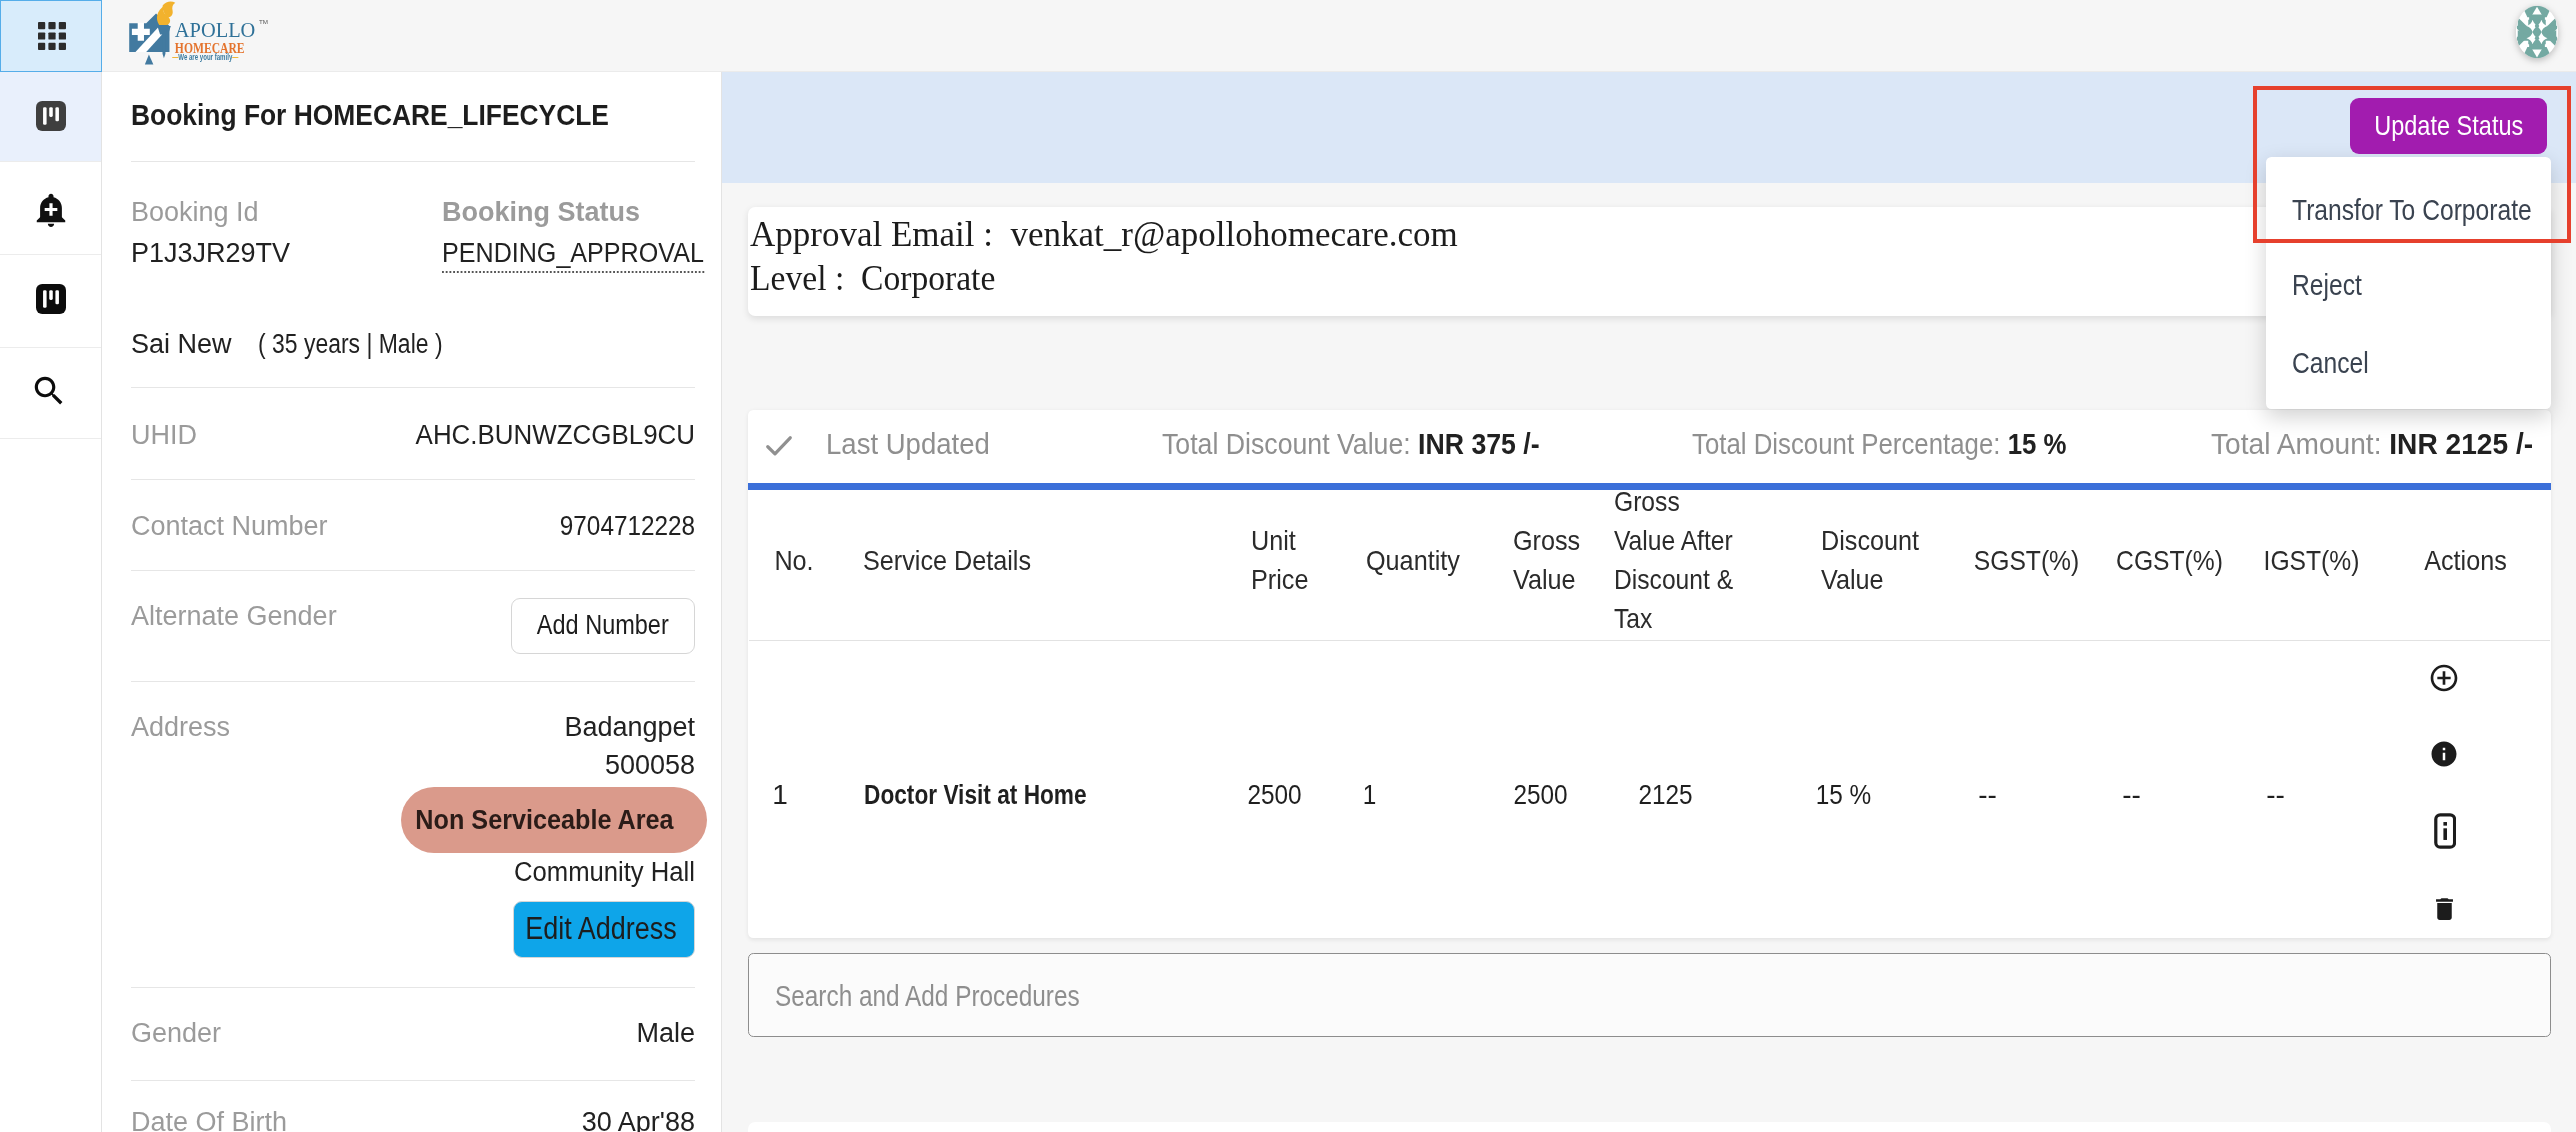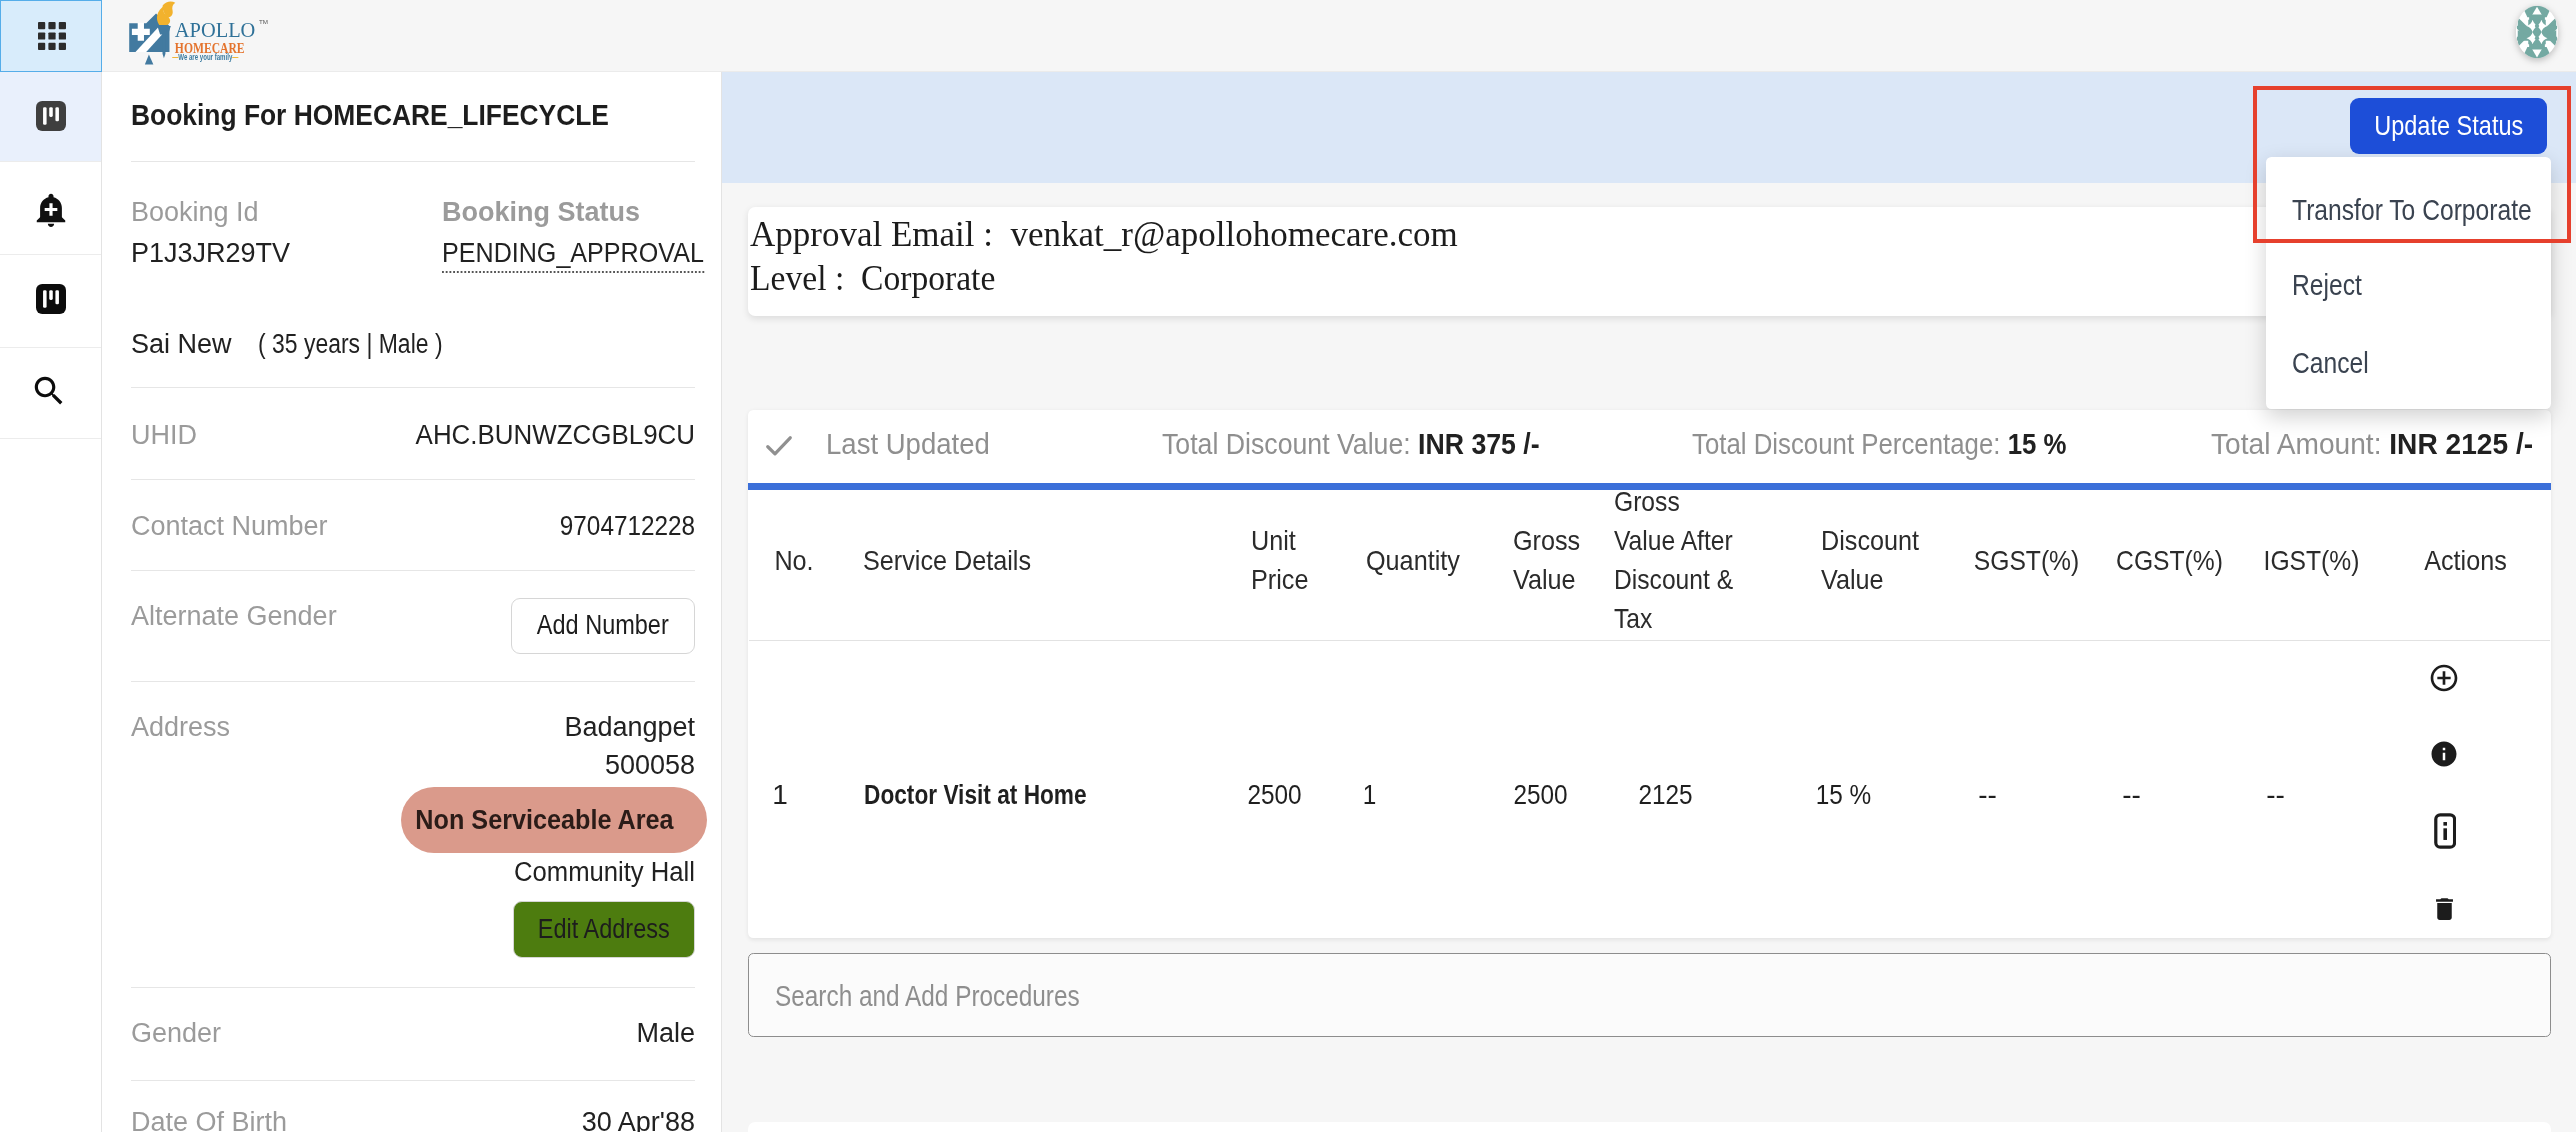--- a/index.html
+++ b/index.html
@@ -145,21 +145,21 @@
 
   <div class="abs lbl" style="left:131px;top:600px;line-height:32px;">Alternate Gender</div>
   <div class="abs" style="left:511px;top:598px;width:184px;height:56px;background:#fff;border:1.8px solid #d6d6d6;border-radius:9px;font-size:27px;color:#1d1d1d;text-align:center;line-height:53px;"><span class="sp" style="transform:scaleX(.87);">Add Number</span></div>
   <div class="abs" style="left:131px;top:681px;width:564px;height:0.9px;background:#e6e6e6;"></div>
 
   <div class="abs lbl" style="left:131px;top:711px;line-height:32px;">Address</div>
   <div class="abs val" style="left:131px;top:711px;width:564px;line-height:32px;text-align:right;">Badangpet</div>
   <div class="abs val" style="left:131px;top:749px;width:564px;line-height:32px;text-align:right;">500058</div>
   <div class="abs" style="left:401px;top:787px;width:306px;height:66px;background:#da9a8b;border-radius:33px;font-size:28px;font-weight:700;color:#2b1c18;text-align:left;line-height:65px;"><span class="sp" style="transform:scaleX(.90);">Non Serviceable Area</span></div>
   <div class="abs val cr" style="left:131px;top:856px;width:564px;line-height:32px;text-align:right;transform:scaleX(.95);">Community Hall</div>
-  <div class="abs" style="left:513px;top:901px;width:182px;height:57px;background:#4d7c0f;border:1.8px solid #d6d6d6;border-radius:9px;font-size:27px;color:#1d1d1d;text-align:center;line-height:54px;"><span class="sp" style="transform:scaleX(.87);">Edit Address</span></div>
+  <div class="abs" style="left:513px;top:901px;width:182px;height:57px;background:#0ea5e9;border:1.8px solid #d6d6d6;border-radius:9px;font-size:31px;color:#1d1d1d;line-height:54px;"><span class="sp" style="transform:scaleX(.87);">Edit Address</span></div>
   <div class="abs" style="left:131px;top:987px;width:564px;height:0.9px;background:#e6e6e6;"></div>
 
   <div class="abs lbl" style="left:131px;top:1017px;line-height:32px;">Gender</div>
   <div class="abs val" style="left:131px;top:1017px;width:564px;line-height:32px;text-align:right;">Male</div>
   <div class="abs" style="left:131px;top:1080px;width:564px;height:0.9px;background:#e6e6e6;"></div>
 
   <div class="abs lbl" style="left:131px;top:1106px;line-height:32px;">Date Of Birth</div>
   <div class="abs val" style="left:131px;top:1106px;width:564px;line-height:32px;text-align:right;">30 Apr'88</div>
 </div>
 
@@ -229,21 +229,21 @@
   <div class="abs" style="left:748px;top:953px;width:1803px;height:84px;background:#fbfbfb;border:1.8px solid #8d8d8d;border-radius:5.4px;"></div>
   <div class="abs cl" style="left:775px;top:979px;height:34px;line-height:34px;font-size:29px;color:#8e8e8e;transform:scaleX(.84);">Search and Add Procedures</div>
 
   <div class="abs" style="left:748px;top:1122px;width:1803px;height:36px;background:#fff;border-radius:7.2px 7.2px 0 0;"></div>
 
   <div class="abs" style="left:2266px;top:157px;width:285px;height:252px;background:#fff;border-radius:5.4px;box-shadow:0 7.2px 21.5px rgba(0,0,0,0.18);"></div>
   <div class="abs menu cl" style="left:2292px;top:192px;transform:scaleX(.85);">Transfor To Corporate</div>
   <div class="abs menu cl" style="left:2292px;top:267px;transform:scaleX(.85);">Reject</div>
   <div class="abs menu cl" style="left:2292px;top:345px;transform:scaleX(.85);">Cancel</div>
 
-  <div class="abs" style="left:2350px;top:98px;width:197px;height:56px;background:#1d4ed8;border-radius:9px;color:#fff;font-size:28px;text-align:center;line-height:56px;"><span class="sp" style="transform:scaleX(.84);">Update Status</span></div>
+  <div class="abs" style="left:2350px;top:98px;width:197px;height:56px;background:#a21caf;border-radius:9px;color:#fff;font-size:28px;text-align:center;line-height:56px;"><span class="sp" style="transform:scaleX(.84);">Update Status</span></div>
 
   <div class="abs" style="left:2253px;top:86px;width:318px;height:157px;border:4.5px solid #e6402d;z-index:50;"></div>
 </div>
 <style>
   .thead { font-size:28px; color:#2b2b2b; line-height:39px; }
   .trow  { font-size:28px; color:#1f1f1f; line-height:39px; }
   .menu  { font-size:29px; color:#3a4350; line-height:36px; }
 </style>
 
 

